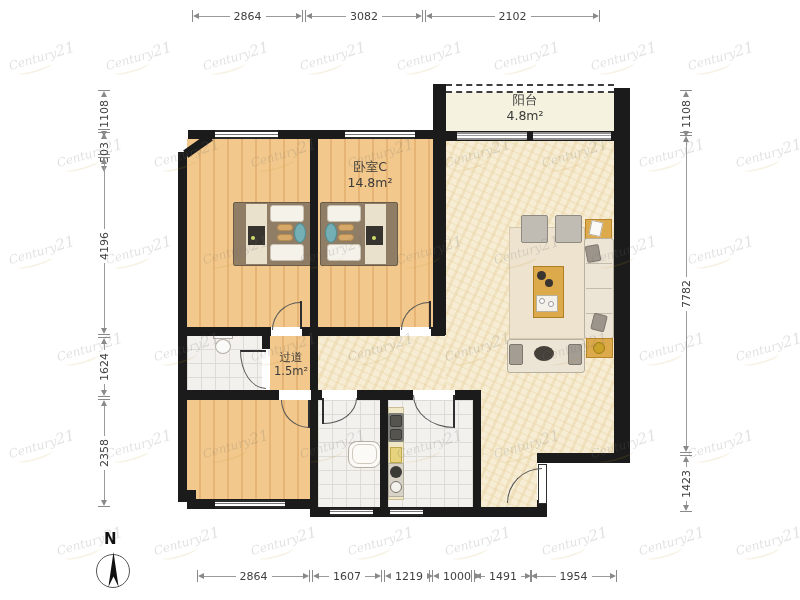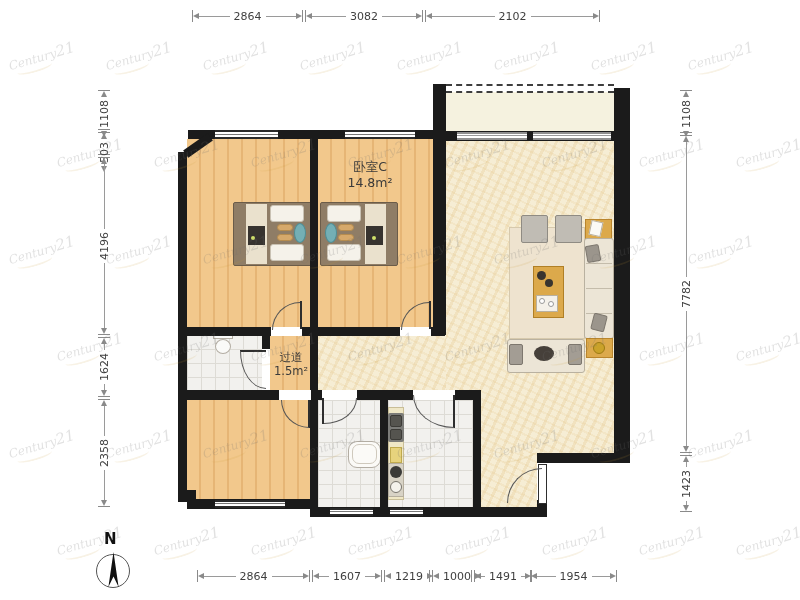--- a/index.html
+++ b/index.html
@@ -185,20 +185,24 @@
   <div class="leaf" style="left:322px;top:398px;width:2px;height:26px;"></div>
   <div class="arc br" style="left:324px;top:398px;width:33px;height:26px;"></div>
 
   <div class="gap" style="left:413px;top:390px;width:42px;height:10px;"></div>
   <div class="leaf" style="left:453px;top:395px;width:2px;height:33px;"></div>
   <div class="arc bl" style="left:413px;top:395px;width:41px;height:33px;"></div>
 
   <div class="slab" style="left:538px;top:464px;width:9px;height:40px;"></div>
   <div class="arc tl" style="left:507px;top:468px;width:35px;height:35px;"></div>
 
+  <div class="rlabel" style="left:465px;top:92px;width:120px;">
+    <div class="nm">阳台</div>
+    <div class="ar">4.8m²</div>
+  </div>
   <div class="rlabel" style="left:320px;top:159px;width:100px;">
     <div class="nm">卧室C</div>
     <div class="ar">14.8m²</div>
   </div>
   <div class="rlabel" style="left:261px;top:350px;width:60px;font-size:11.5px;">
     <div class="nm">过道</div>
     <div class="ar">1.5m²</div>
   </div>
 
   <div class="dimh" style="left:192px;top:10px;width:111px;">

